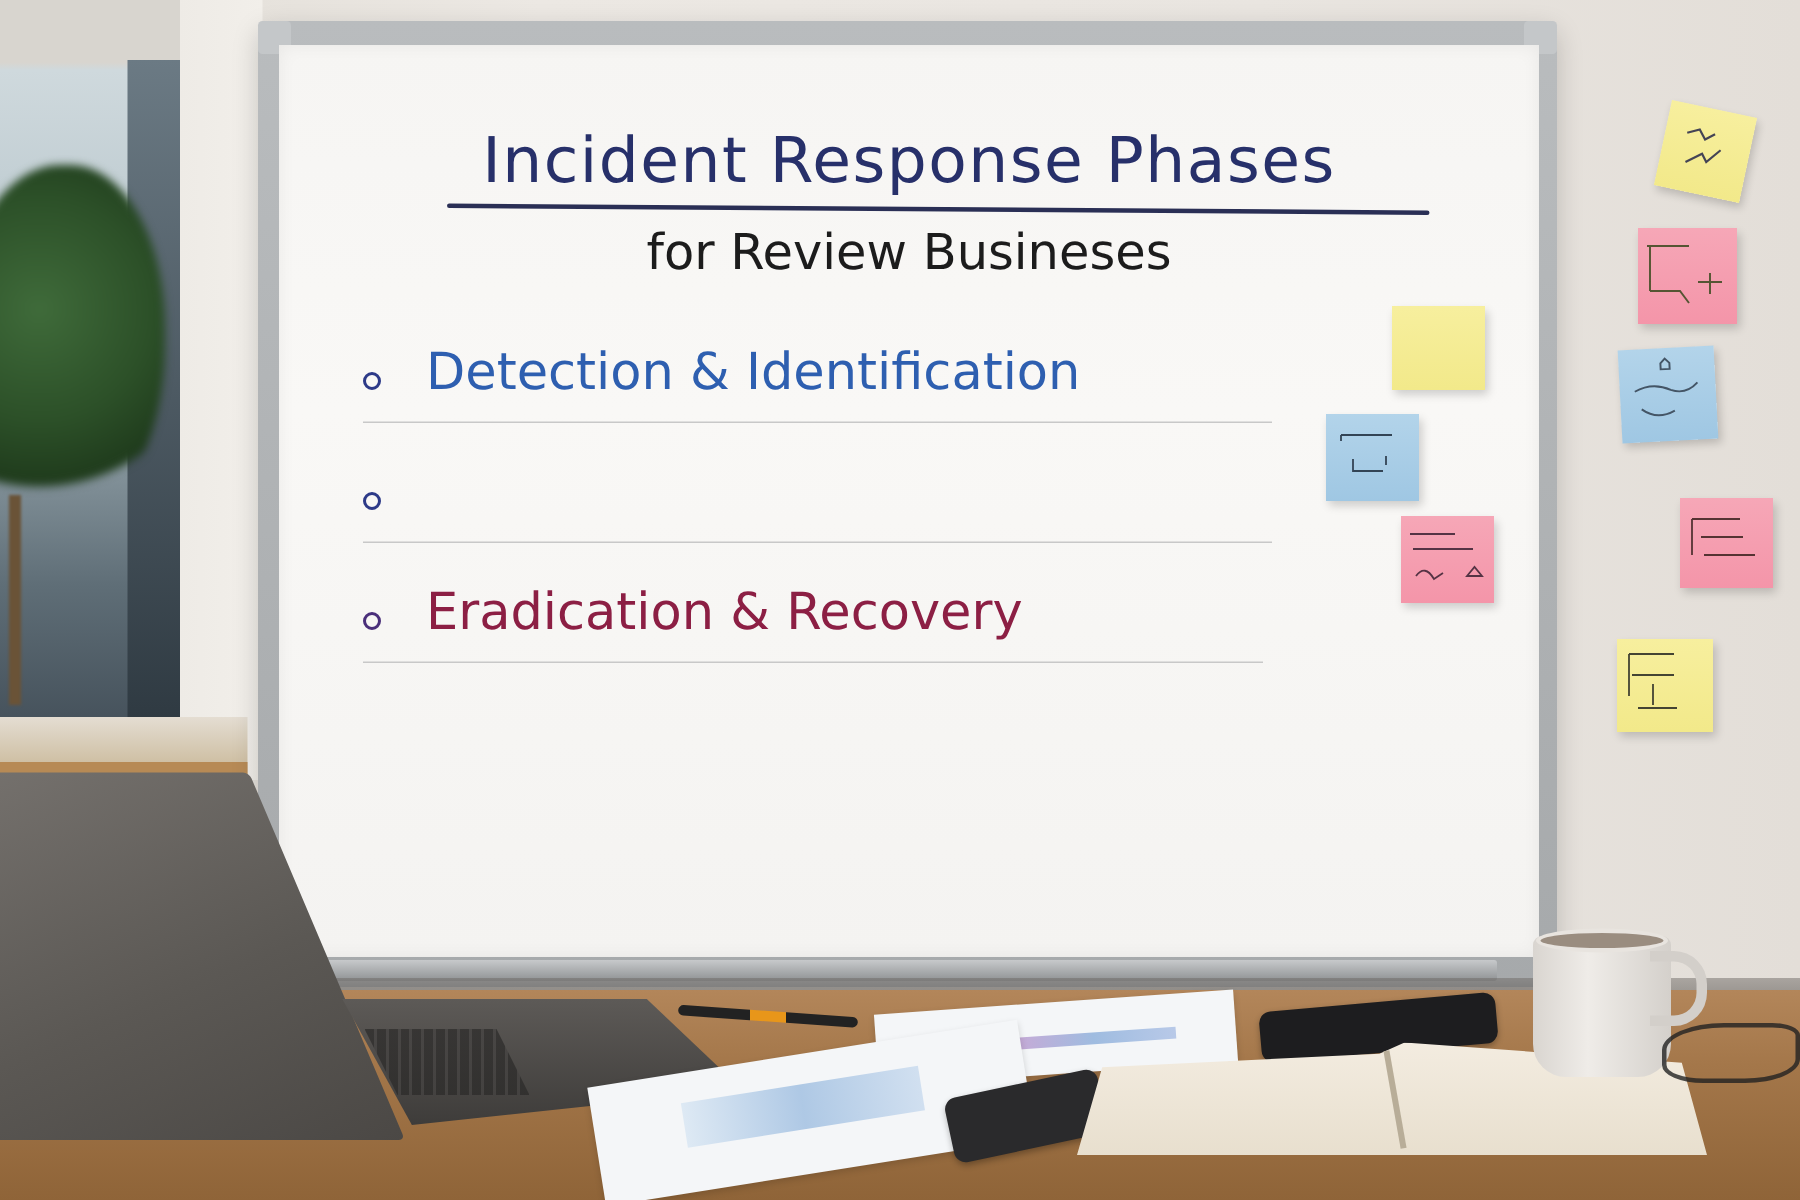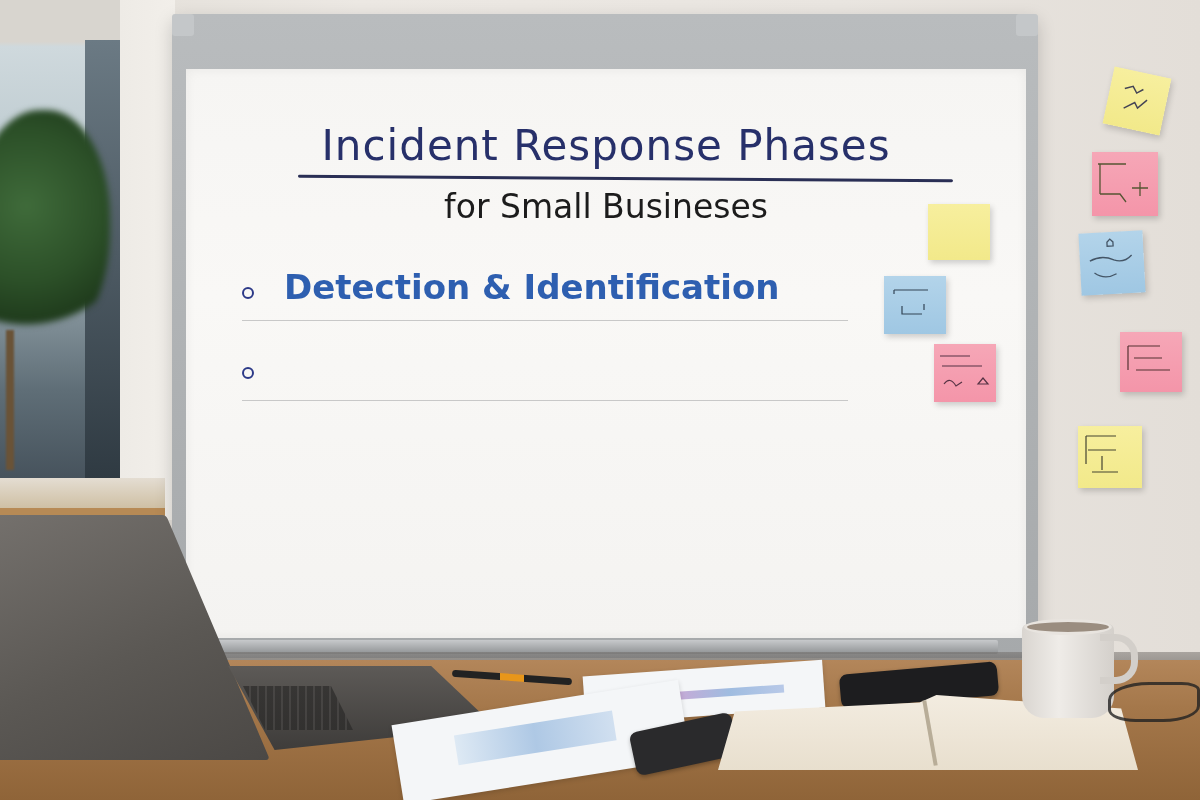--- a/index.html
+++ b/index.html
@@ -45,21 +45,20 @@
   .whiteboard {
     position: absolute; left: 172px; top: 14px; width: 866px; height: 644px;
     background: linear-gradient(180deg, #b9bcbe, #a6a9ab);
     border-radius: 6px;
     box-shadow: 0 6px 18px rgba(0,0,0,0.18);
   }
   .board-surface {
     position: absolute; left: 14px; top: 16px; right: 12px; bottom: 20px;
     background: linear-gradient(180deg, #f6f5f3 0%, #f9f8f6 40%, #f4f3f1 100%);
     box-shadow: inset 0 0 12px rgba(0,0,0,0.06);
-    margin-top: 39px;
   }
   .marker-tray {
     position: absolute; left: 40px; right: 40px; bottom: 4px; height: 14px;
     background: linear-gradient(180deg, #c7c9cb, #8f9294);
     border-radius: 2px;
   }
   .corner { position: absolute; width: 22px; height: 22px; background: #c4c7c9; border-radius: 3px; }
 
   .title {
     position: absolute; left: 0; right: 0; top: 52px;
@@ -71,21 +70,21 @@
   .title-underline {
     position: absolute; left: 112px; width: 655px; top: 108px; height: 3px;
     background: #2a2f55; border-radius: 2px; transform: rotate(0.4deg);
   }
   .subtitle {
     position: absolute; left: 0; right: 0; top: 118px; text-align: center;
     font-family: "DejaVu Sans", sans-serif;
     font-size: 33px; color: #1c1c1c;
   }
 
-  .phase-list { position: absolute; left: 56px; top: 184px; width: 740px; font-weight: bold; }
+  .phase-list { position: absolute; left: 56px; top: 184px; width: 740px; }
   .phase {
     position: relative; height: 80px; display: flex; align-items: center;
   }
   .phase .bullet {
     width: 12px; height: 12px; border: 2.5px solid #2d3a88; border-radius: 50%;
     margin-right: 30px; flex: none;
   }
   .phase .label {
     font-family: "DejaVu Sans", sans-serif; font-size: 34px; line-height: 1;
     margin-top: -12px;
@@ -164,32 +163,37 @@
 <div class="wall-pillar"></div>
 <div class="shelf"></div>
 <div class="shelf-base"></div>
 
 <div class="whiteboard">
   <div class="corner" style="left:0;top:0;"></div>
   <div class="corner" style="right:0;top:0;"></div>
   <div class="board-surface">
     <div class="title">Incident Response Phases</div>
     <div class="title-underline"></div>
-    <div class="subtitle">for Small Busineses</div>
+    <div class="subtitle">for Review Busineses</div>
 
     <div class="phase-list">
       <div class="phase">
         <span class="bullet"></span>
         <span class="label" style="color:#2e5fb0">Detection &amp; Identification</span>
         <span class="rule" style="width:606px"></span>
       </div>
       <div class="phase">
         <span class="bullet"></span>
         <span class="rule" style="width:606px"></span>
       </div>
+      <div class="phase">
+        <span class="bullet" style="border-color:#4a2f7a"></span>
+        <span class="label" style="color:#8c1f44">Eradication &amp; Recovery</span>
+        <span class="rule" style="width:600px"></span>
+      </div>
     </div>
   </div>
   <div class="marker-tray"></div>
 </div>
 
 <div class="sticky yellow" style="left:1108px;top:72px;width:58px;height:58px;transform:rotate(12deg);">
   <svg viewBox="0 0 60 60">
       <path d="M15 20 l8 -4 l5 6 l6 -5 M18 40 l10 -8 l4 5 l8 -10" stroke="#445" stroke-width="1.5" fill="none"></path>
     </svg>
 </div>

